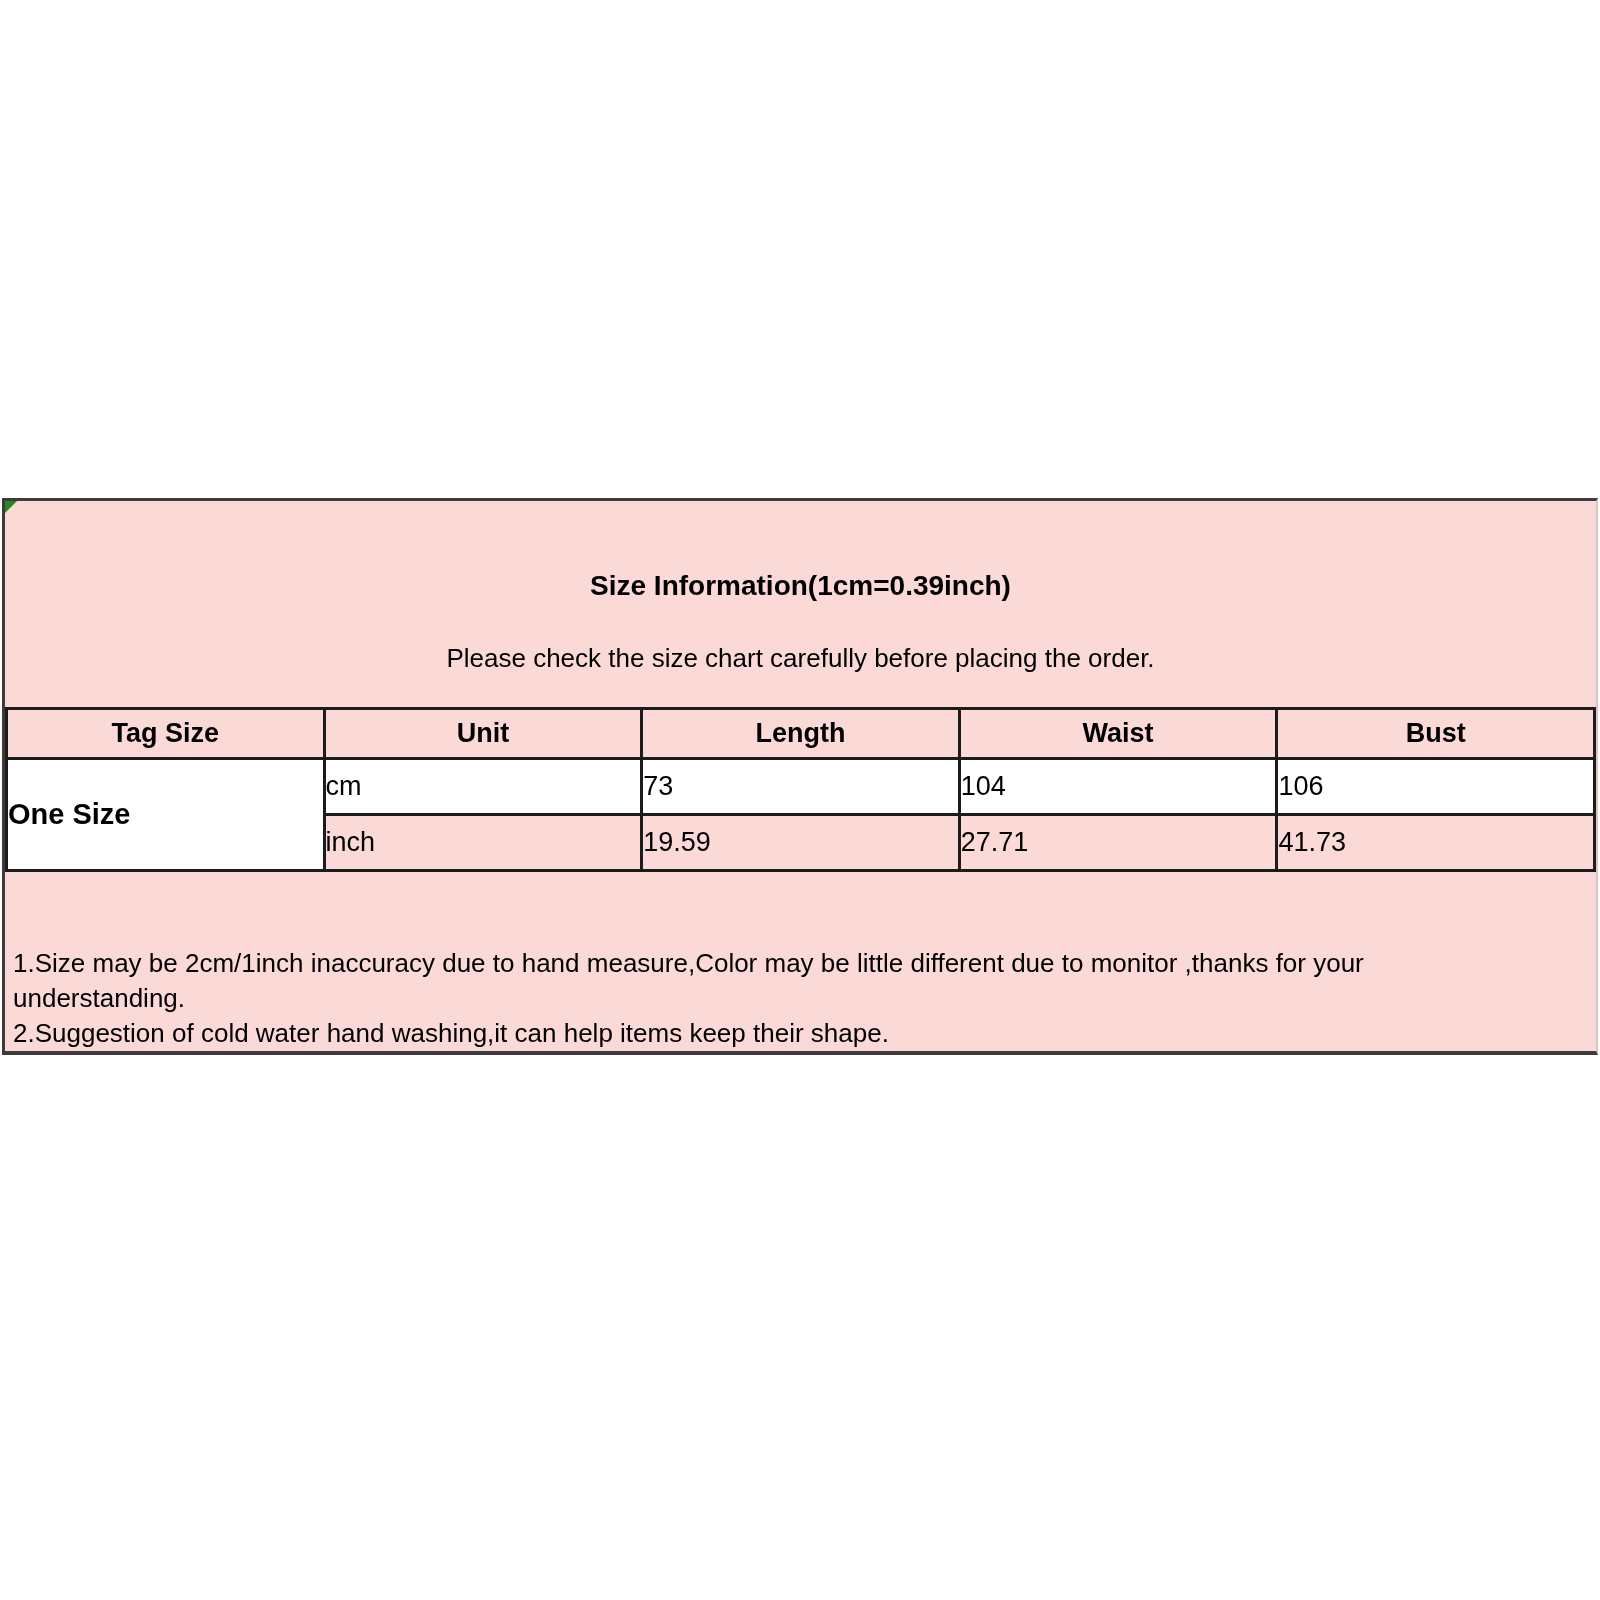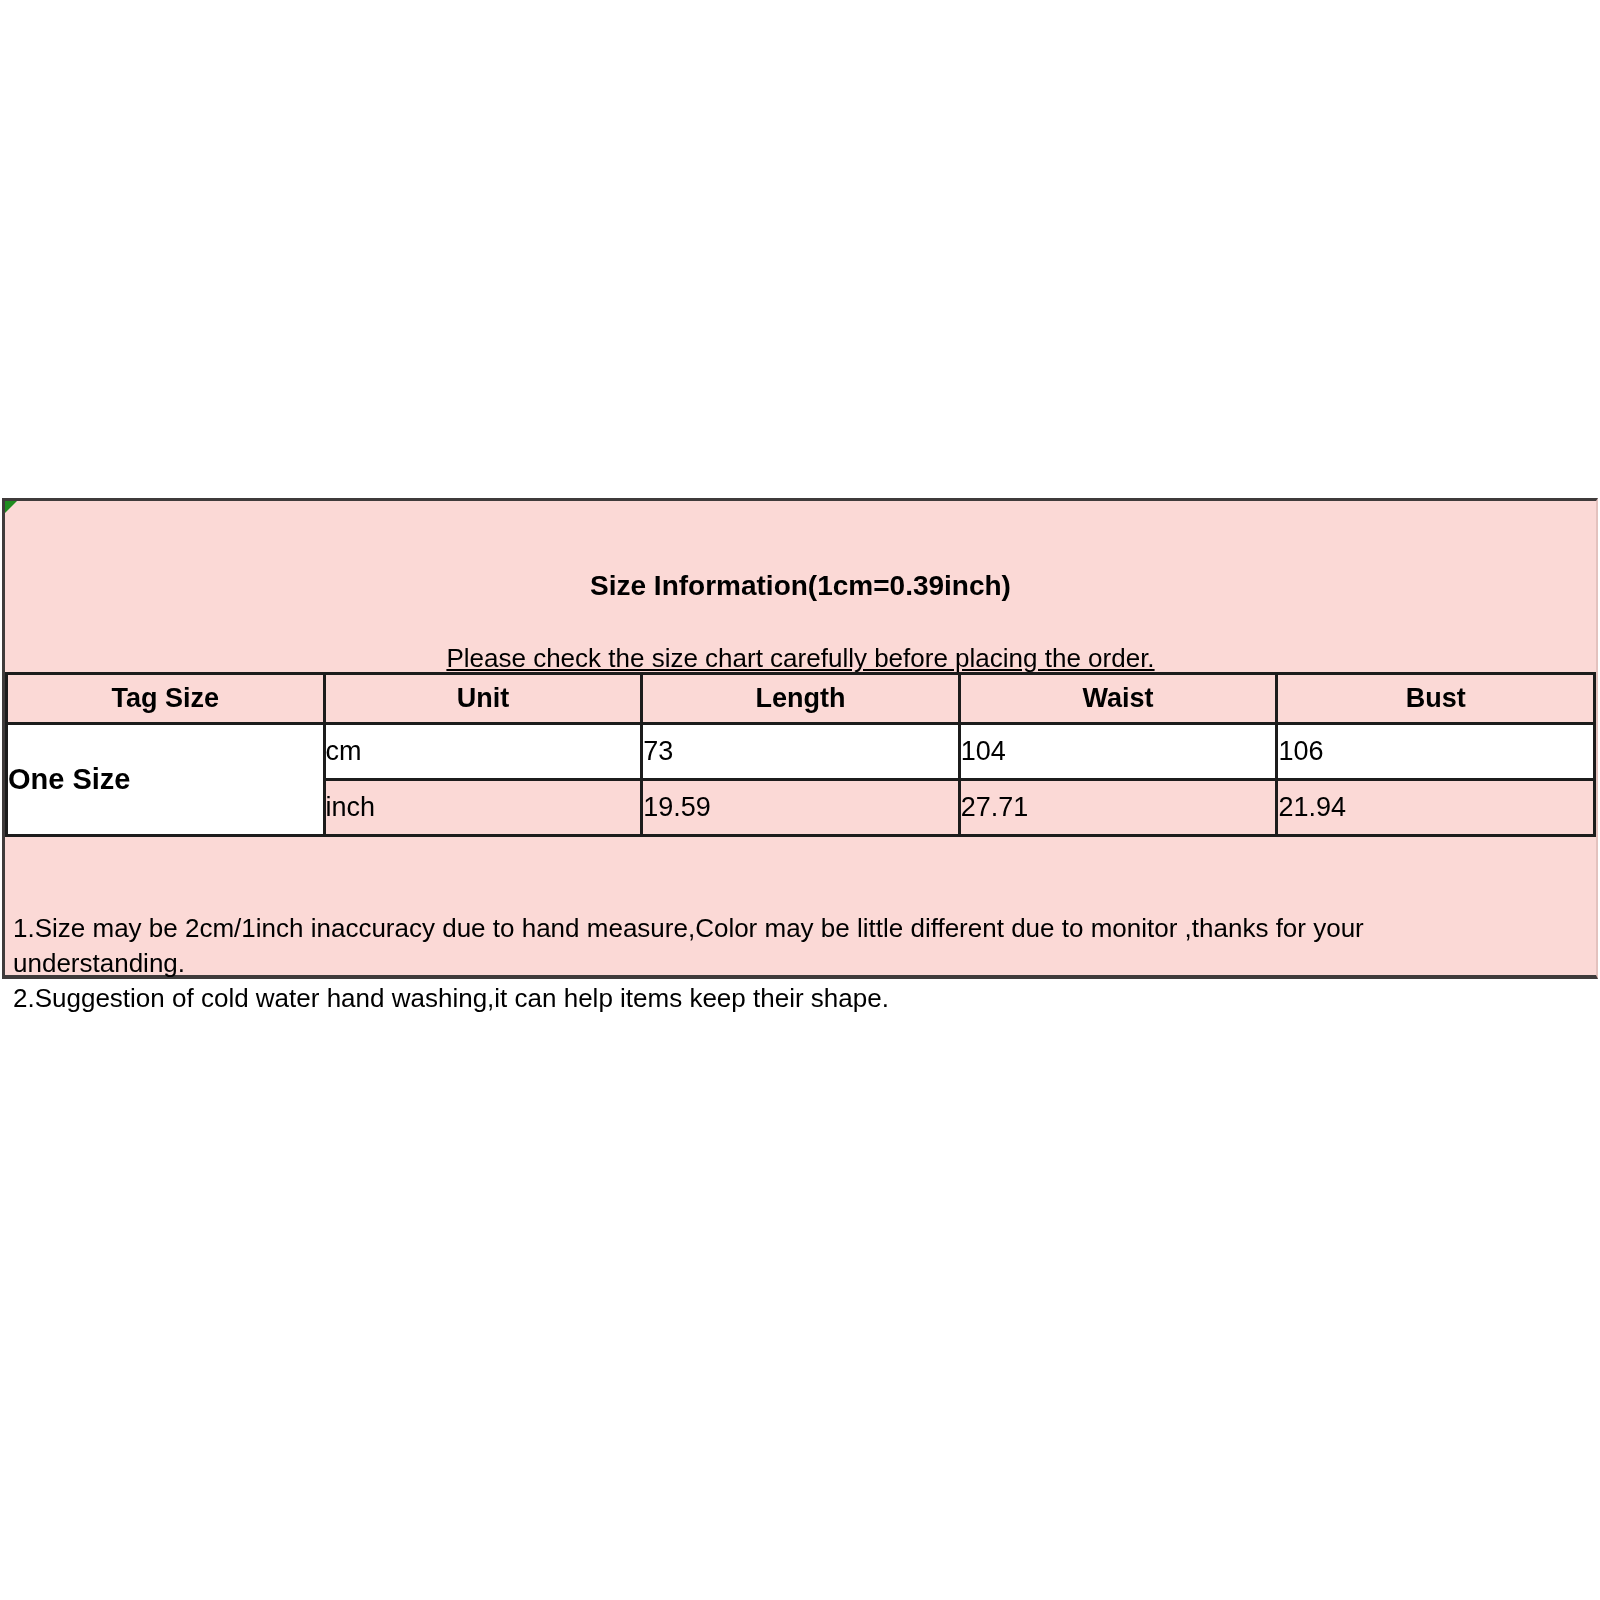--- a/index.html
+++ b/index.html
@@ -14,21 +14,21 @@
     background: #ffffff;
     font-family: "Liberation Sans", "DejaVu Sans", sans-serif;
     color: var(--text, #000000);
     overflow: hidden;
   }
   .sheet {
     position: absolute;
     top: 498px;
     left: 2px;
     width: 1596px;
-    height: 481px;
+    height: 557px;
     box-sizing: border-box;
     background: var(--pink, #fbd9d6);
     border-top: 3px solid var(--border-dark, #3f3b3b);
     border-bottom: 4px solid var(--border-dark, #3f3b3b);
     border-left: 3px solid var(--border-dark, #3f3b3b);
     border-right: 2px solid #e3c2be;
     display: flex;
     flex-direction: column;
   }
   .corner-triangle {
@@ -48,21 +48,20 @@
   }
   .title {
     font-size: 28px;
     font-weight: bold;
     line-height: 30px;
   }
   .subtitle {
     margin-top: 43px;
     font-size: 26px;
     line-height: 28px;
-    text-decoration: underline;
   }
   table.size-table {
     width: 100%;
     border-collapse: collapse;
     table-layout: fixed;
   }
   table.size-table th,
   table.size-table td {
     border: 3px solid var(--cell-border, #1c1c1c);
     vertical-align: middle;
@@ -123,21 +122,21 @@
           <td class="tag-cell" rowspan="2">One Size</td>
           <td>cm</td>
           <td>73</td>
           <td>104</td>
           <td>106</td>
         </tr>
         <tr class="row-inch">
           <td>inch</td>
           <td>19.59</td>
           <td>27.71</td>
-          <td>21.94</td>
+          <td>41.73</td>
         </tr>
       </tbody>
     </table>
 
     <div class="attention">
       <div>1.Size may be 2cm/1inch inaccuracy due to hand measure,Color may be little different due to monitor ,thanks for your understanding.</div>
       <div>2.Suggestion of cold water hand washing,it can help items keep their shape.</div>
     </div>
   </div>
 </div>

